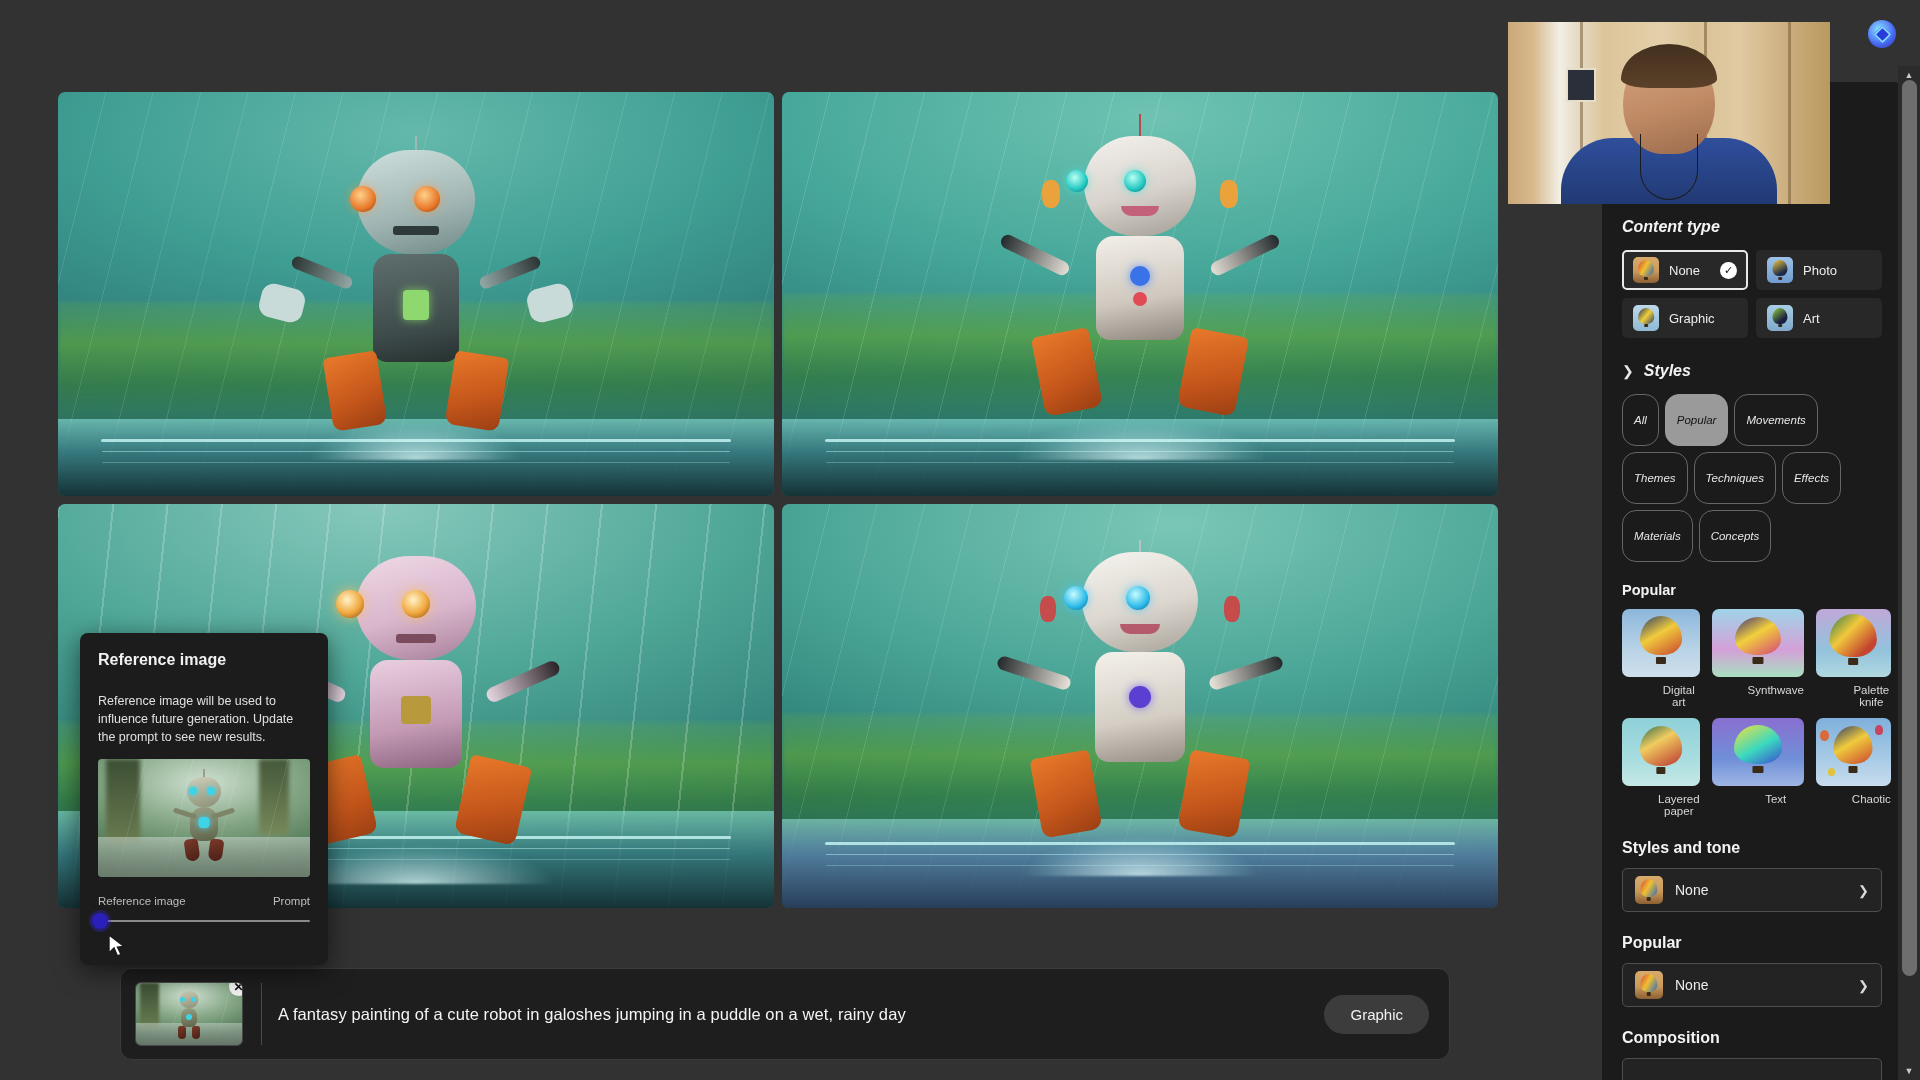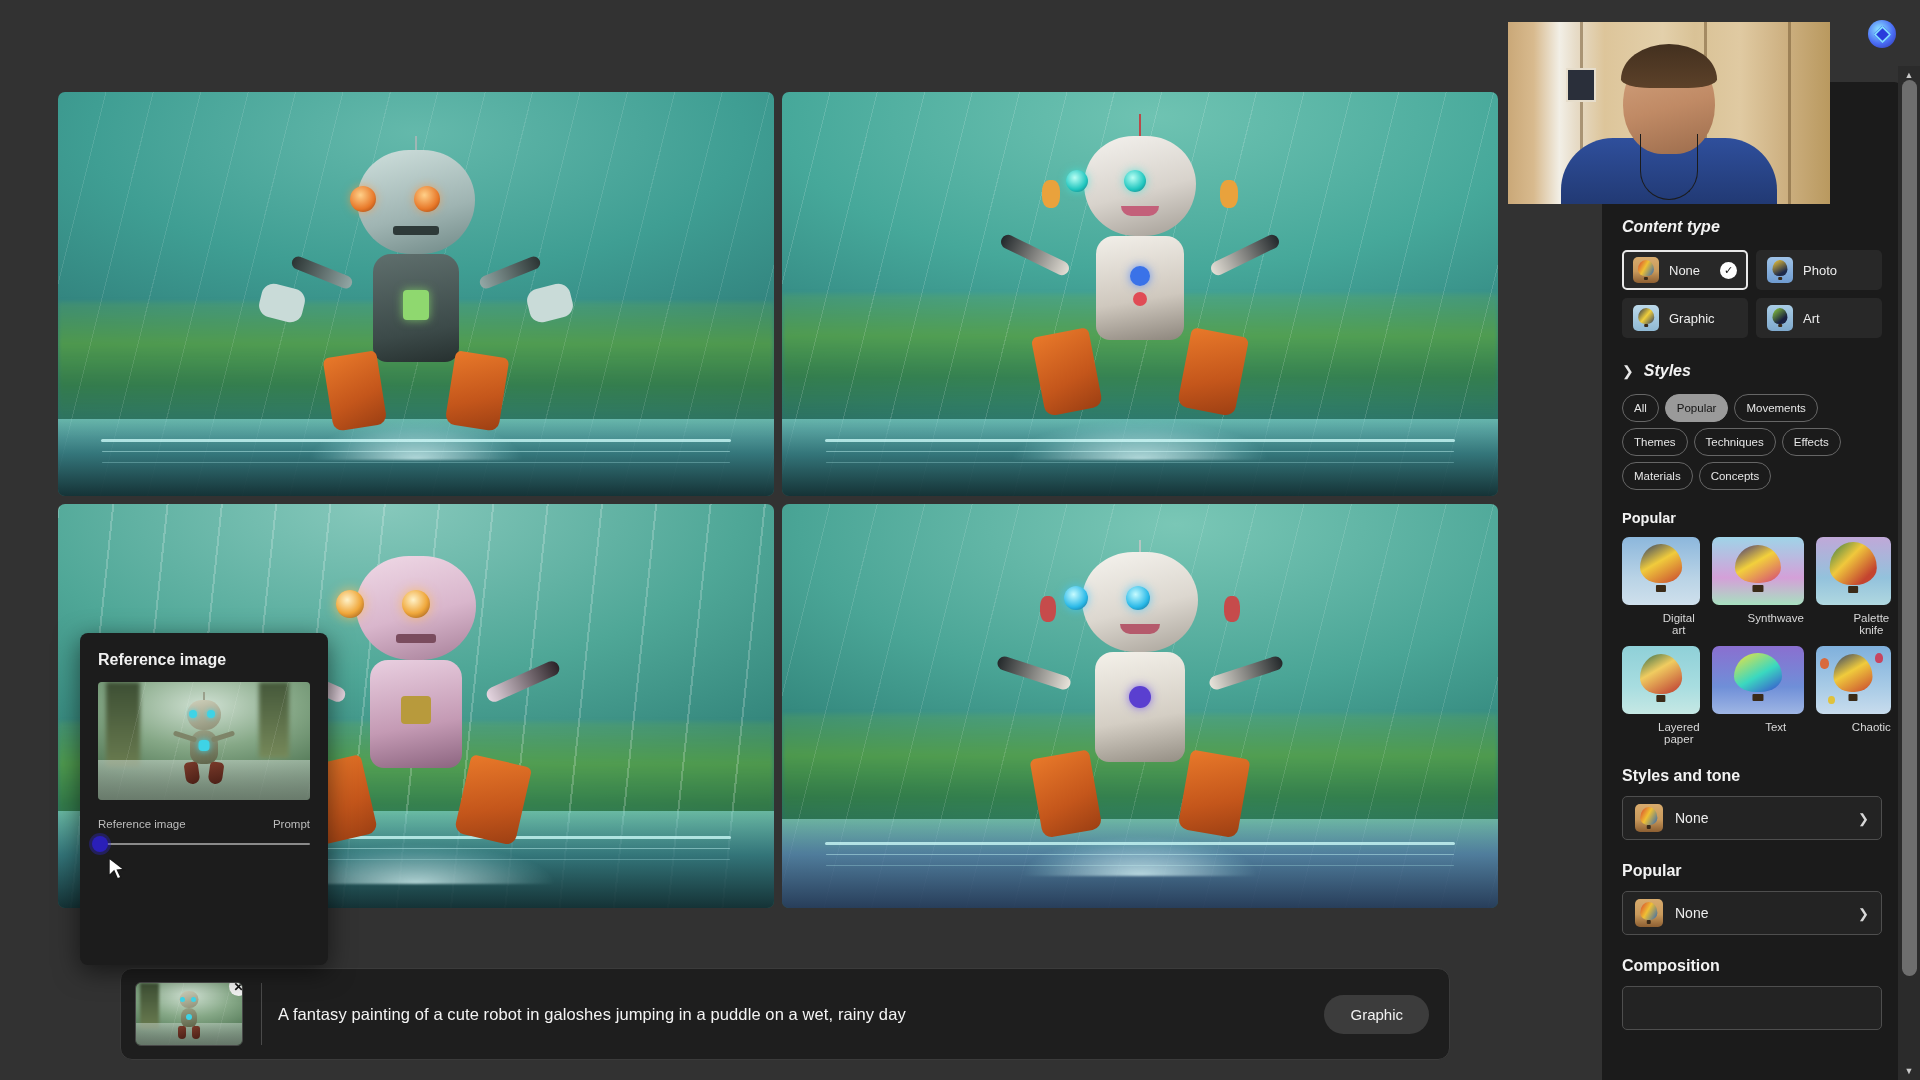--- a/index.html
+++ b/index.html
@@ -119,21 +119,21 @@
   .ct-item.sel { border-color: #e9e9e9; }
   .ct-thumb { width: 26px; height: 26px; border-radius: 5px; flex: none; overflow:hidden; position:relative; }
   .ct-label { color: #ededed; font-size: 13px; margin-left: 10px; flex: 1; }
   .ct-check { width: 17px; height: 17px; border-radius: 50%; background: #fff; color: #111;
               font-size: 11px; display: flex; align-items: center; justify-content: center; }
 
   .styles-head { display: flex; align-items: center; margin-top: 24px; cursor: pointer; }
   .styles-chev { color: #e8e8e8; font-size: 14px; margin-right: 10px; }
   .chips { display: flex; flex-wrap: wrap; gap: 6px; margin-top: 14px; }
   .chip { border: 1px solid #666; border-radius: 14px; color: #e6e6e6; font-size: 11.5px;
-          padding: 7px 11px; cursor: pointer; background: transparent; white-space: nowrap; }
+          padding: 19px 11px; cursor: pointer; background: transparent; white-space: nowrap; font-style: italic; }
   .chip.sel { background: #9a9a9a; color: #141414; border-color: #9a9a9a; }
 
   .popular-title { color: #f3f3f3; font-size: 14.5px; font-weight: bold; margin-top: 20px; }
   .style-grid { display: grid; grid-template-columns: repeat(3, 1fr); gap: 10px 12px; margin-top: 11px; }
   .style-cell { cursor: pointer; }
   .style-thumb { width: 100%; height: 68px; border-radius: 7px; overflow: hidden; position: relative; }
   .style-name { color: #d8d8d8; font-size: 11.5px; text-align: center; margin-top: 7px; margin-left: 36px; }
 
   .dd-title { color: #f3f3f3; font-size: 16px; font-weight: bold; margin-top: 22px; }
   .dropdown { margin-top: 11px; height: 44px; background: #232323; border: 1px solid #4e4e4e;
@@ -282,20 +282,21 @@
         <div class="r-arm" style="left:16px;top:114px;width:76px;height:14px;transform:rotate(18deg);background:linear-gradient(90deg,#23282a,#e9e4db);"></div>
         <div class="r-arm" style="right:16px;top:114px;width:76px;height:14px;transform:rotate(-18deg);background:linear-gradient(270deg,#23282a,#e9e4db);"></div>
         <div class="r-boot" style="left:56px;top:202px;width:60px;height:80px;transform:rotate(-10deg);"></div>
         <div class="r-boot" style="right:56px;top:202px;width:60px;height:80px;transform:rotate(10deg);"></div>
       </div>
     </div>
   </div>
 
   <div class="ref-popup">
     <div class="ref-popup-title">Reference image</div>
+    <div class="ref-popup-desc">Reference image will be used to influence future generation. Update the prompt to see new results.</div>
     <div class="ref-thumb">
       <div class="scene" style="background:radial-gradient(120% 100% at 50% 20%, #cfe0d2 0%, #86a887 35%, #4e7452 70%, #2d4a33 100%);"></div>
       <div style="position:absolute;left:4%;top:0;width:16%;height:72%;background:linear-gradient(180deg,#3d4f34,#6a7c50);filter:blur(2px);"></div>
       <div style="position:absolute;right:10%;top:0;width:14%;height:64%;background:linear-gradient(180deg,#45583a,#76895a);filter:blur(2px);"></div>
       <div class="rain" style="opacity:.45;"></div>
       <div style="position:absolute;left:0;right:0;bottom:0;height:34%;background:linear-gradient(to bottom,rgba(200,215,205,.55),rgba(110,126,112,.9));"></div>
       <div class="robot" style="top:18px;width:70px;height:86px;">
         <div class="r-ant" style="top:-8px;height:10px;background:#9aa08c;"></div>
         <div class="r-head" style="top:0;width:34px;height:30px;background:linear-gradient(165deg,#cfd0bb,#8c8f76);"></div>
         <div class="r-eye" style="left:20px;top:10px;width:8px;height:8px;background:#3ed3e6;box-shadow:0 0 5px rgba(60,220,240,.9);"></div>

